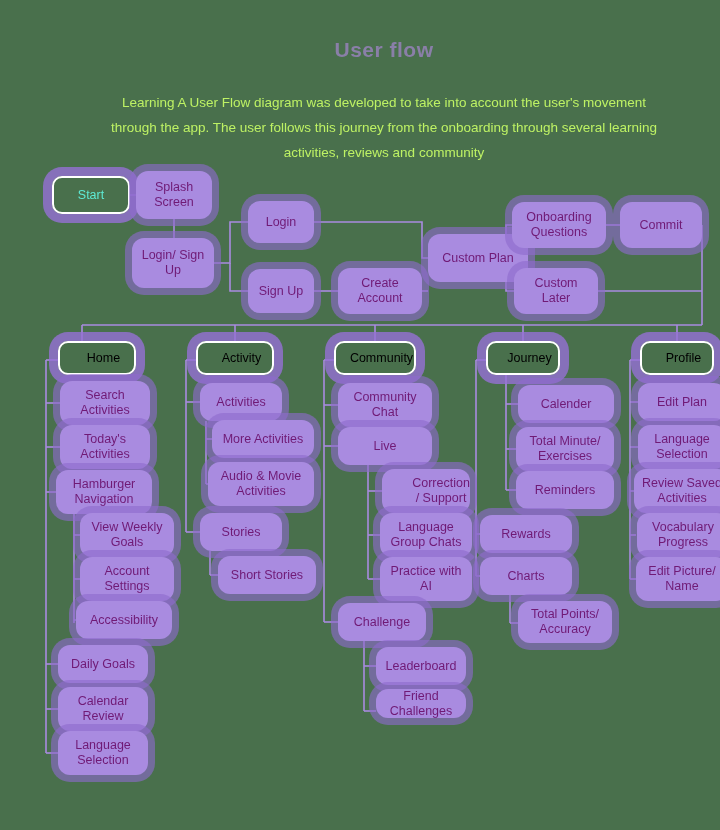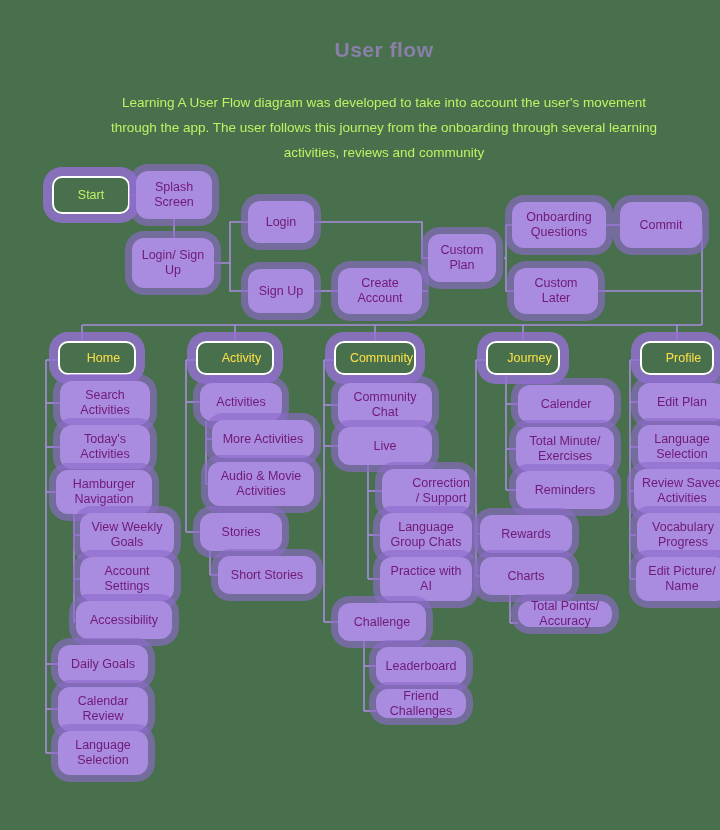--- a/index.html
+++ b/index.html
@@ -38,25 +38,25 @@
     text-align: center;
     font-size: 12.5px; line-height: 15px;
     padding: 4px 6px;
     box-shadow: 0 0 0 7px rgba(142,106,205,.62);
     z-index: 2;
   }
   
   .node.outline {
     background: transparent;
     border: 2.4px solid #FFFFFF;
-    color: #bef264;
+    color: #5eead4;
     box-shadow: 0 0 0 9px rgba(150,112,214,.80);
     border-radius: 10px;
   }
-  .node.outline.cat { color: #fde047; padding-left: 19px; }
+  .node.outline.cat { color: #000000; padding-left: 19px; }
 </style>
 </head>
 <body>
 
 <div id="canvas">
 
   <div class="title">User flow</div>
   <div class="subtitle">Learning A User Flow diagram was developed to take into account the user's movement through the app. The user follows this journey from the onboarding through several learning activities, reviews and community</div>
 
   <svg class="links" viewBox="0 0 720 830">
@@ -138,21 +138,21 @@
       <path d="M606 579 H612"></path>
   </svg>
 
   <div id="nodes">
       <div class="node outline" style="left: 28px; top: 176px; width: 78px; height: 38px;">Start</div>
       <div class="node" style="left: 112px; top: 171px; width: 76px; height: 48px;">Splash Screen</div>
       <div class="node" style="left: 108px; top: 238px; width: 82px; height: 50px;">Login/ Sign Up</div>
       <div class="node" style="left: 224px; top: 201px; width: 66px; height: 42px;">Login</div>
       <div class="node" style="left: 224px; top: 269px; width: 66px; height: 44px;">Sign Up</div>
       <div class="node" style="left: 314px; top: 268px; width: 84px; height: 46px;">Create Account</div>
-      <div class="node" style="left: 404px; top: 234px; width: 68px; height: 48px;">Custom Plan</div>
+      <div class="node" style="left: 404px; top: 234px; width: 100px; height: 48px;">Custom Plan</div>
       <div class="node" style="left: 488px; top: 202px; width: 94px; height: 46px;">Onboarding Questions</div>
       <div class="node" style="left: 596px; top: 202px; width: 82px; height: 46px;">Commit</div>
       <div class="node" style="left: 490px; top: 268px; width: 84px; height: 46px;">Custom Later</div>
       <div class="node outline cat" style="left: 34px; top: 341px; width: 78px; height: 34px;">Home</div>
       <div class="node" style="left: 36px; top: 381px; width: 90px; height: 44px;">Search Activities</div>
       <div class="node" style="left: 36px; top: 425px; width: 90px; height: 44px;">Today's Activities</div>
       <div class="node" style="left: 32px; top: 470px; width: 96px; height: 44px;">Hamburger Navigation</div>
       <div class="node" style="left: 56px; top: 513px; width: 94px; height: 44px;">View Weekly Goals</div>
       <div class="node" style="left: 56px; top: 557px; width: 94px; height: 44px;">Account Settings</div>
       <div class="node" style="left: 52px; top: 601px; width: 96px; height: 38px;">Accessibility</div>
@@ -173,21 +173,21 @@
       <div class="node" style="left: 356px; top: 557px; width: 92px; height: 44px;">Practice with AI</div>
       <div class="node" style="left: 314px; top: 603px; width: 88px; height: 38px;">Challenge</div>
       <div class="node" style="left: 352px; top: 647px; width: 90px; height: 38px;">Leaderboard</div>
       <div class="node" style="left: 352px; top: 689px; width: 90px; height: 29px;">Friend Challenges</div>
       <div class="node outline cat" style="left: 462px; top: 341px; width: 74px; height: 34px;">Journey</div>
       <div class="node" style="left: 494px; top: 385px; width: 96px; height: 38px;">Calender</div>
       <div class="node" style="left: 492px; top: 427px; width: 98px; height: 44px;">Total Minute/ Exercises</div>
       <div class="node" style="left: 492px; top: 471px; width: 98px; height: 38px;">Reminders</div>
       <div class="node" style="left: 456px; top: 515px; width: 92px; height: 38px;">Rewards</div>
       <div class="node" style="left: 456px; top: 557px; width: 92px; height: 38px;">Charts</div>
-      <div class="node" style="left: 494px; top: 601px; width: 94px; height: 26px;">Total Points/ Accuracy</div>
+      <div class="node" style="left: 494px; top: 601px; width: 94px; height: 42px;">Total Points/ Accuracy</div>
       <div class="node outline cat" style="left: 616px; top: 341px; width: 74px; height: 34px;">Profile</div>
       <div class="node" style="left: 614px; top: 383px; width: 88px; height: 38px;">Edit Plan</div>
       <div class="node" style="left: 614px; top: 425px; width: 88px; height: 44px;">Language Selection</div>
       <div class="node" style="left: 610px; top: 469px; width: 96px; height: 44px;">Review Saved Activities</div>
       <div class="node" style="left: 613px; top: 513px; width: 92px; height: 44px;">Vocabulary Progress</div>
       <div class="node" style="left: 612px; top: 557px; width: 92px; height: 44px;">Edit Picture/ Name</div>
     </div>
 </div>
 
 </body></html>

